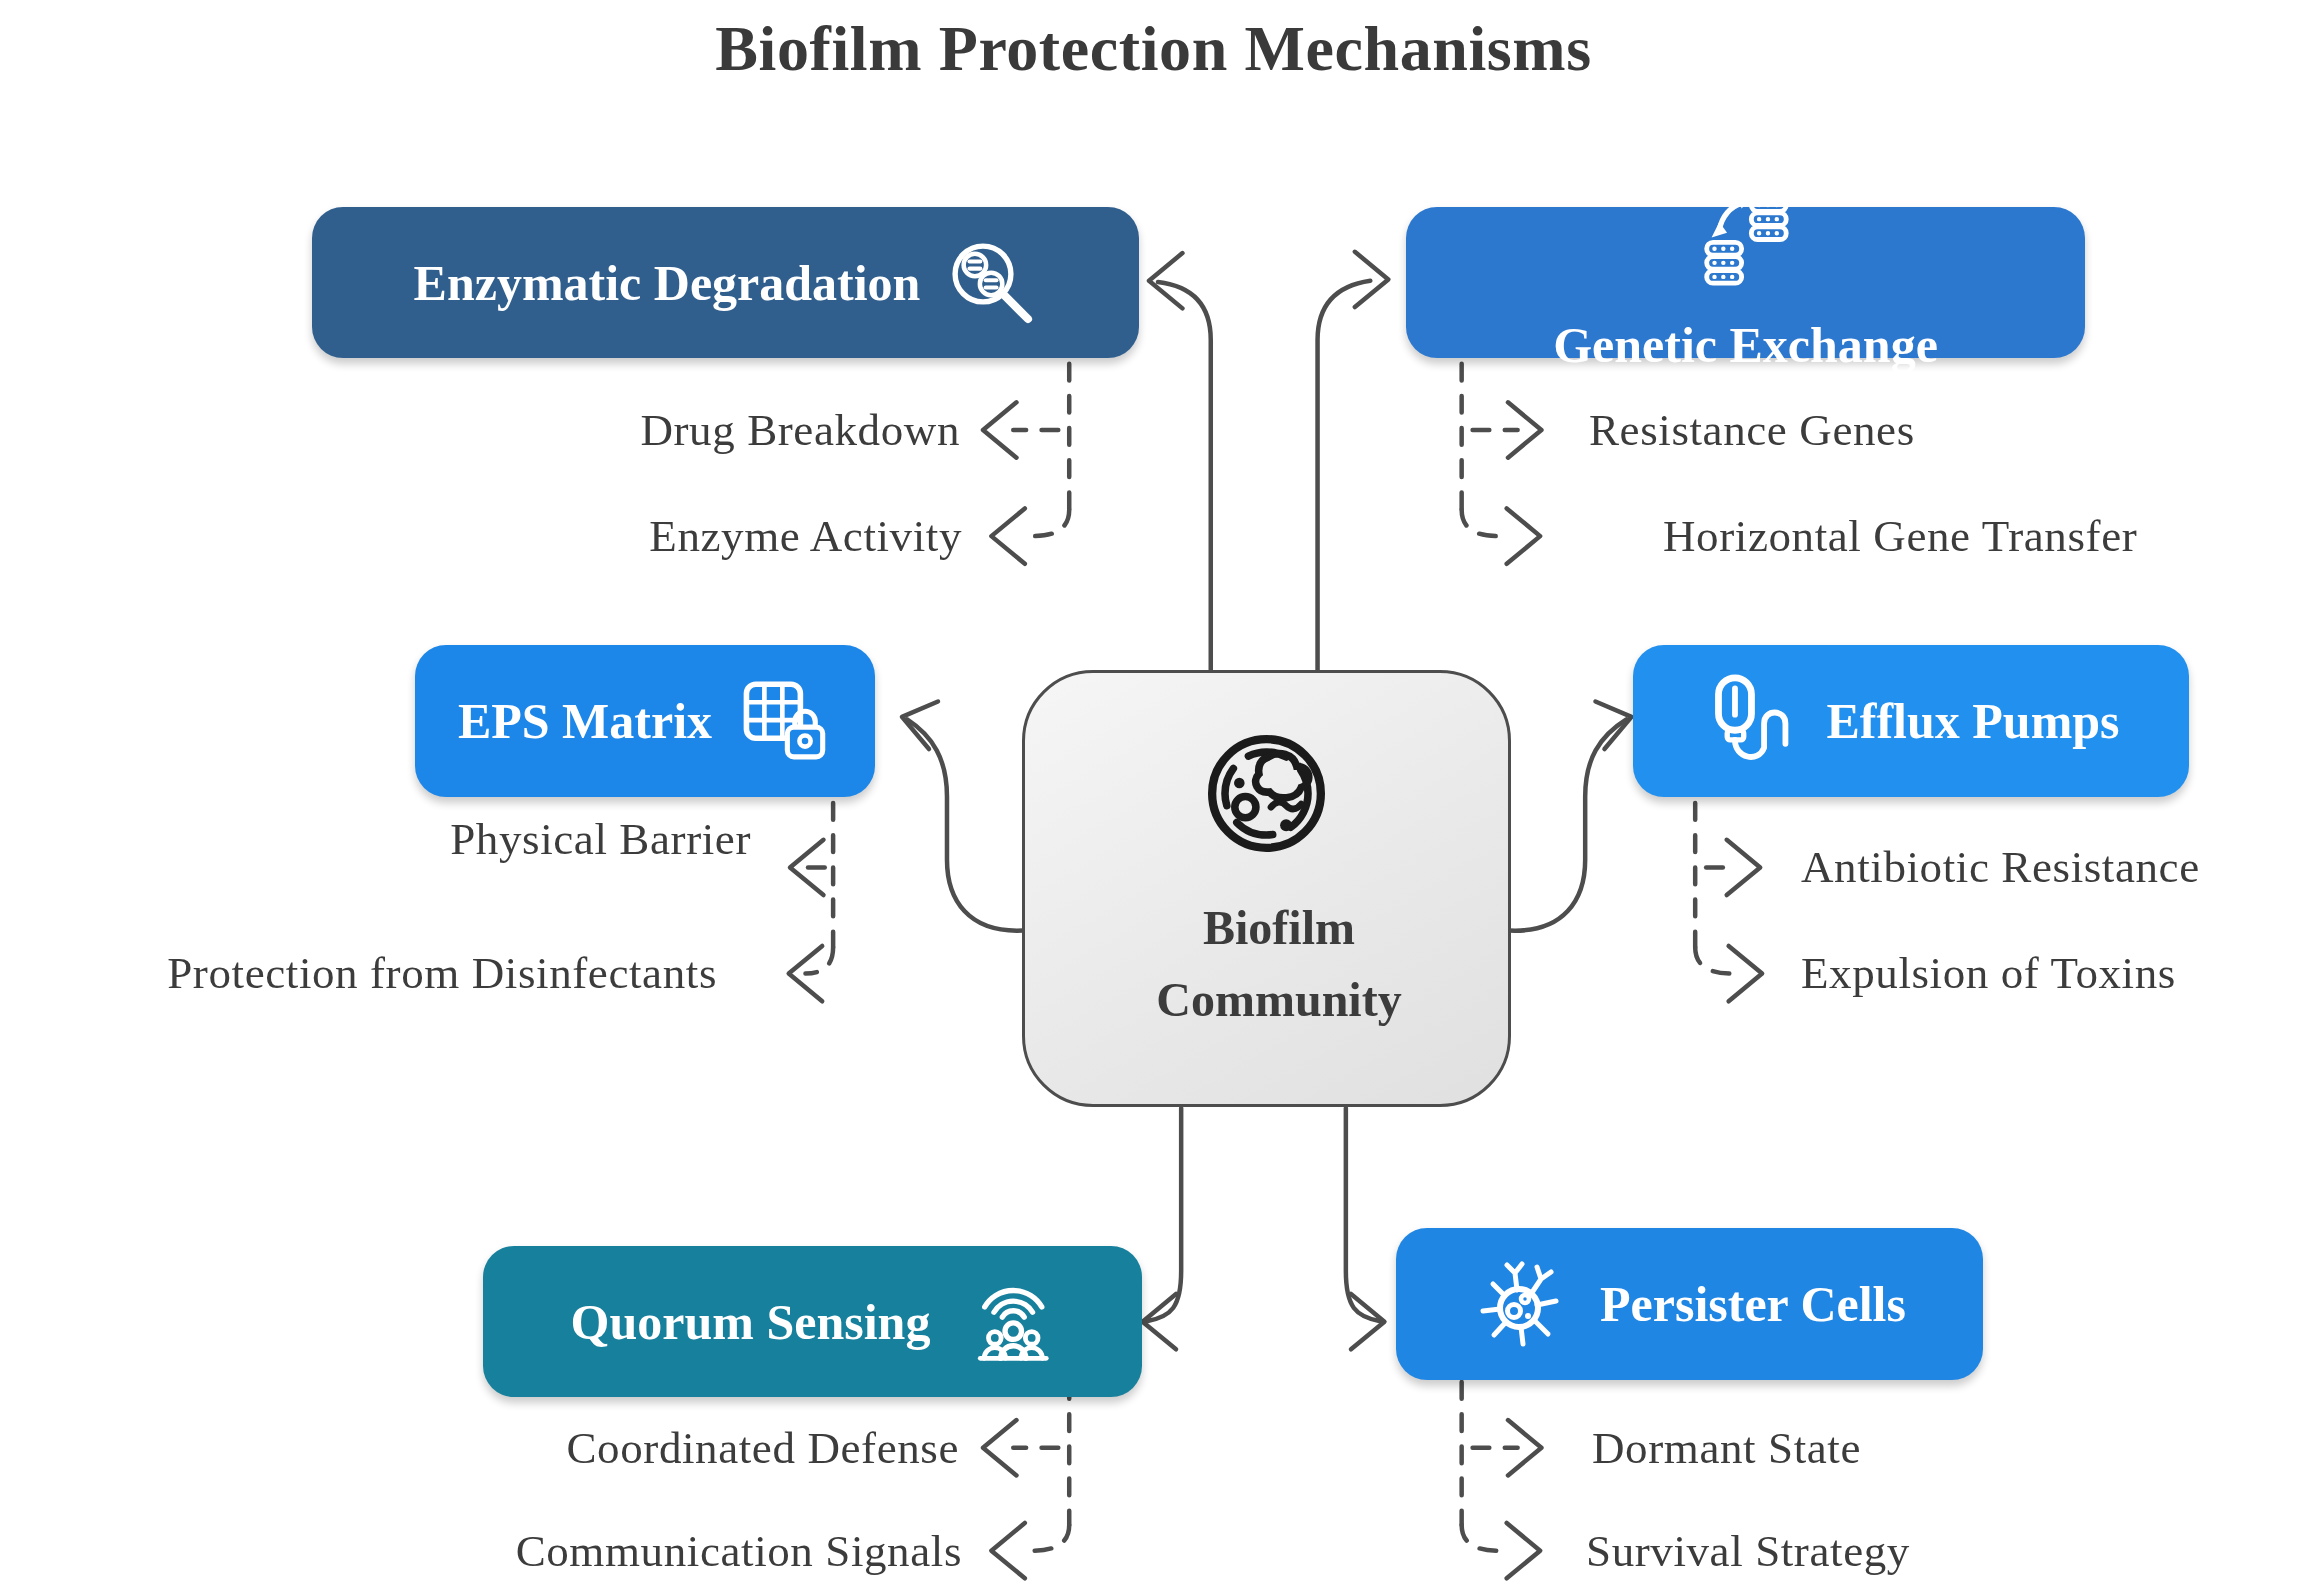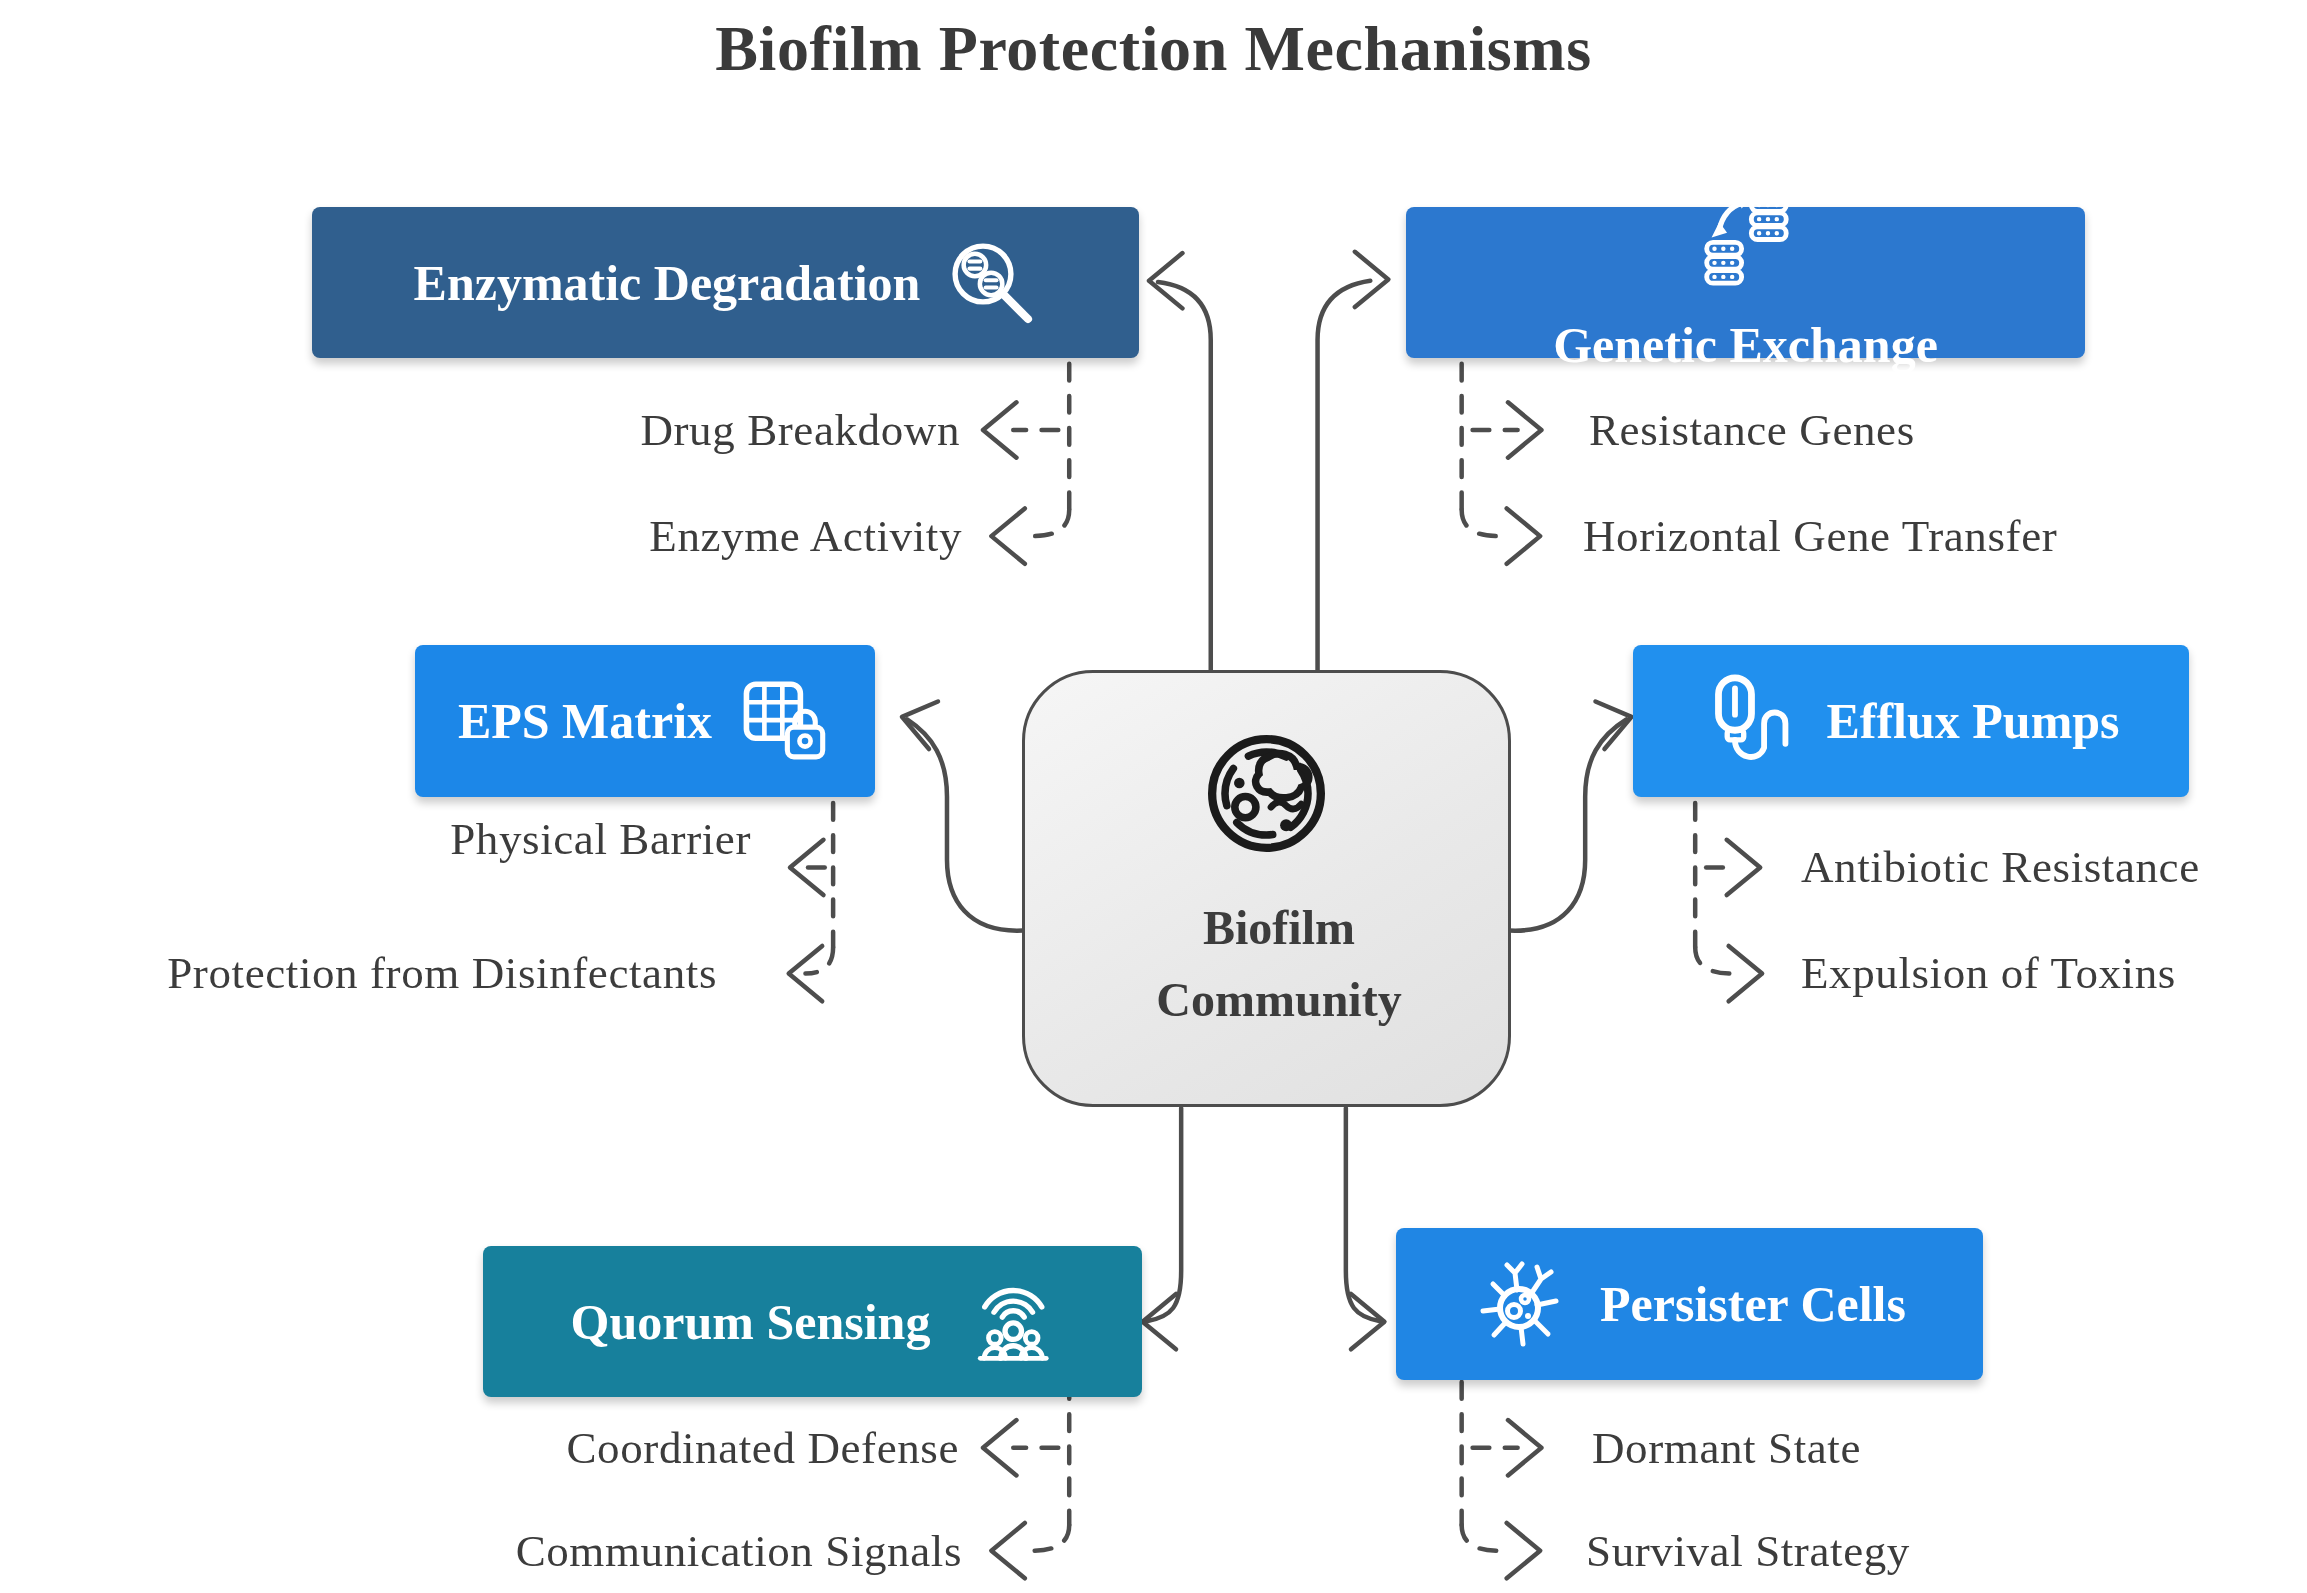--- a/index.html
+++ b/index.html
@@ -10,21 +10,21 @@
   #connectors{position:absolute;left:0;top:0;width:2307px;height:1594px;pointer-events:none;}
   .solid-line{fill:none;stroke:var(--c-arrow,#4D4D4D);stroke-width:7;stroke-linecap:round;}
   .dash-line{fill:none;stroke:var(--c-arrow,#4D4D4D);stroke-width:7;stroke-linecap:round;stroke-dasharray:26 24;}
   .chev{fill:none;stroke:var(--c-arrow,#4D4D4D);stroke-width:7;stroke-linecap:round;stroke-linejoin:round;}
   .title{
     position:absolute;top:11.6px;left:0;width:100%;text-align:center;
     font-size:64px;font-weight:700;color:#3A3A3A;letter-spacing:0.6px;
   }
   .node{
     position:absolute;display:flex;align-items:center;justify-content:center;gap:27px;
-    border-radius:8px;color:#ffffff;font-weight:700;font-size:50px;
+    border-radius:31px;color:#ffffff;font-weight:700;font-size:50px;
     box-shadow:0 5.1px 9px rgba(0,0,0,0.20);
   }
   .node .icon{flex:0 0 auto;}
   .node-enzymatic{background:var(--c-enzymatic_degradation,#305F8E);}
   .node-genetic{background:var(--c-genetic_exchange,#2C78CF);flex-direction:column;}
   .node-eps{background:var(--c-eps_matrix,#1C87E8);}
   .node-efflux{background:var(--c-efflux_pumps,#2190EE);}
   .node-quorum{background:var(--c-quorum_sensing,#17809C);margin-top:18px;}
   .node-persister{background:var(--c-persister_cells,#2086E4);}
   .center-node{
@@ -247,21 +247,21 @@
     <div class="center-label">
       <div>Biofilm</div>
       <div>Community</div>
     </div>
   </div>
 
   <div class="sub ralign" style="right:1347px;top:401px;">Drug Breakdown</div>
   <div class="sub ralign" style="right:1345px;top:507px;">Enzyme Activity</div>
 
   <div class="sub" style="left:1589px;top:401px;">Resistance Genes</div>
-  <div class="sub" style="left:1583px;top:507px;">Horizontal Gene Transfer</div>
+  <div class="sub" style="left:1663px;top:507px;">Horizontal Gene Transfer</div>
 
   <div class="sub ralign" style="right:1556px;top:810px;">Physical Barrier</div>
   <div class="sub ralign" style="right:1590px;top:944px;">Protection from Disinfectants</div>
 
   <div class="sub" style="left:1801px;top:838px;">Antibiotic Resistance</div>
   <div class="sub" style="left:1801px;top:944px;">Expulsion of Toxins</div>
 
   <div class="sub ralign" style="right:1348px;top:1419px;">Coordinated Defense</div>
   <div class="sub ralign" style="right:1345px;top:1522px;">Communication Signals</div>
 

